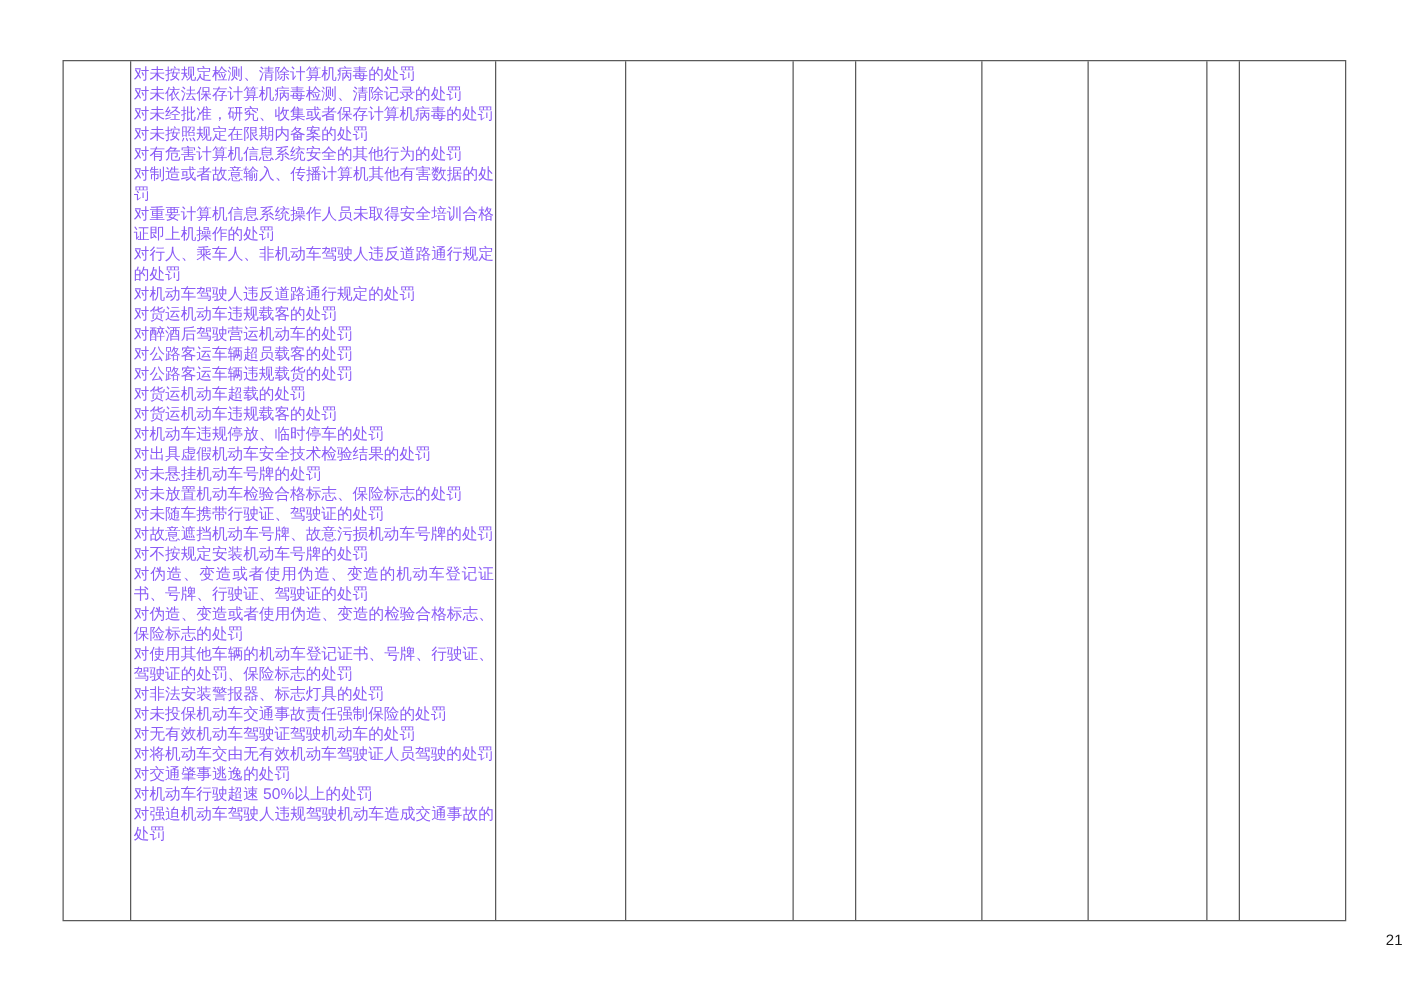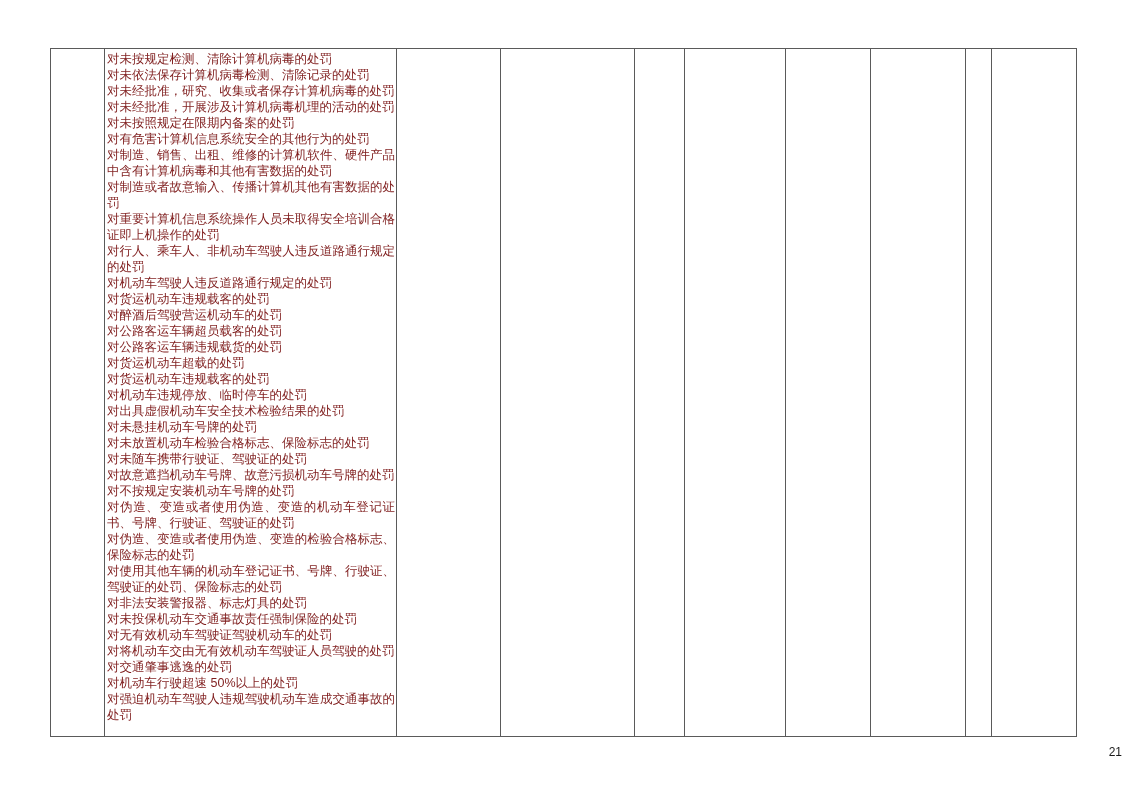--- a/index.html
+++ b/index.html
@@ -39,21 +39,21 @@
   .c4  { width: 134px; }
   .c5  { width: 50px;  }
   .c6  { width: 101px; }
   .c7  { width: 85px;  }
   .c8  { width: 95px;  }
   .c9  { width: 26px;  }
   .c10 { flex: 1;      }
   .penalty-item {
     font-size: 12.5px;
     line-height: 16px;
-    color: #7f1d1d;
+    color: #8b5cf6;
     text-align: justify;
     text-justify: inter-ideograph;
     word-break: break-all;
   }
   .page-number {
     position: absolute;
     left: 0;
     top: 745px;
     width: 1122px;
     text-align: right;
@@ -64,24 +64,22 @@
 </head>
 <body>
 
 <div class="page">
   <div class="doc-table">
     <div class="cell c1"></div>
     <div class="cell c2">
         <div class="penalty-item">对未按规定检测、清除计算机病毒的处罚</div>
         <div class="penalty-item">对未依法保存计算机病毒检测、清除记录的处罚</div>
         <div class="penalty-item">对未经批准，研究、收集或者保存计算机病毒的处罚</div>
-        <div class="penalty-item">对未经批准，开展涉及计算机病毒机理的活动的处罚</div>
         <div class="penalty-item">对未按照规定在限期内备案的处罚</div>
         <div class="penalty-item">对有危害计算机信息系统安全的其他行为的处罚</div>
-        <div class="penalty-item">对制造、销售、出租、维修的计算机软件、硬件产品中含有计算机病毒和其他有害数据的处罚</div>
         <div class="penalty-item">对制造或者故意输入、传播计算机其他有害数据的处罚</div>
         <div class="penalty-item">对重要计算机信息系统操作人员未取得安全培训合格证即上机操作的处罚</div>
         <div class="penalty-item">对行人、乘车人、非机动车驾驶人违反道路通行规定的处罚</div>
         <div class="penalty-item">对机动车驾驶人违反道路通行规定的处罚</div>
         <div class="penalty-item">对货运机动车违规载客的处罚</div>
         <div class="penalty-item">对醉酒后驾驶营运机动车的处罚</div>
         <div class="penalty-item">对公路客运车辆超员载客的处罚</div>
         <div class="penalty-item">对公路客运车辆违规载货的处罚</div>
         <div class="penalty-item">对货运机动车超载的处罚</div>
         <div class="penalty-item">对货运机动车违规载客的处罚</div>

